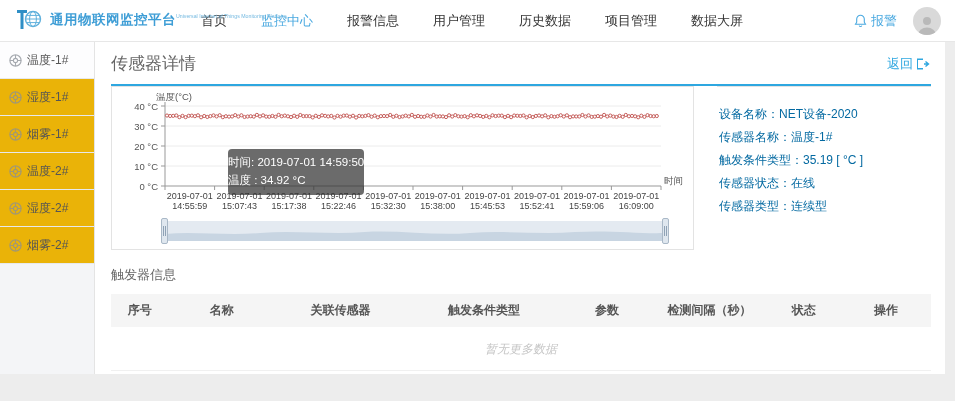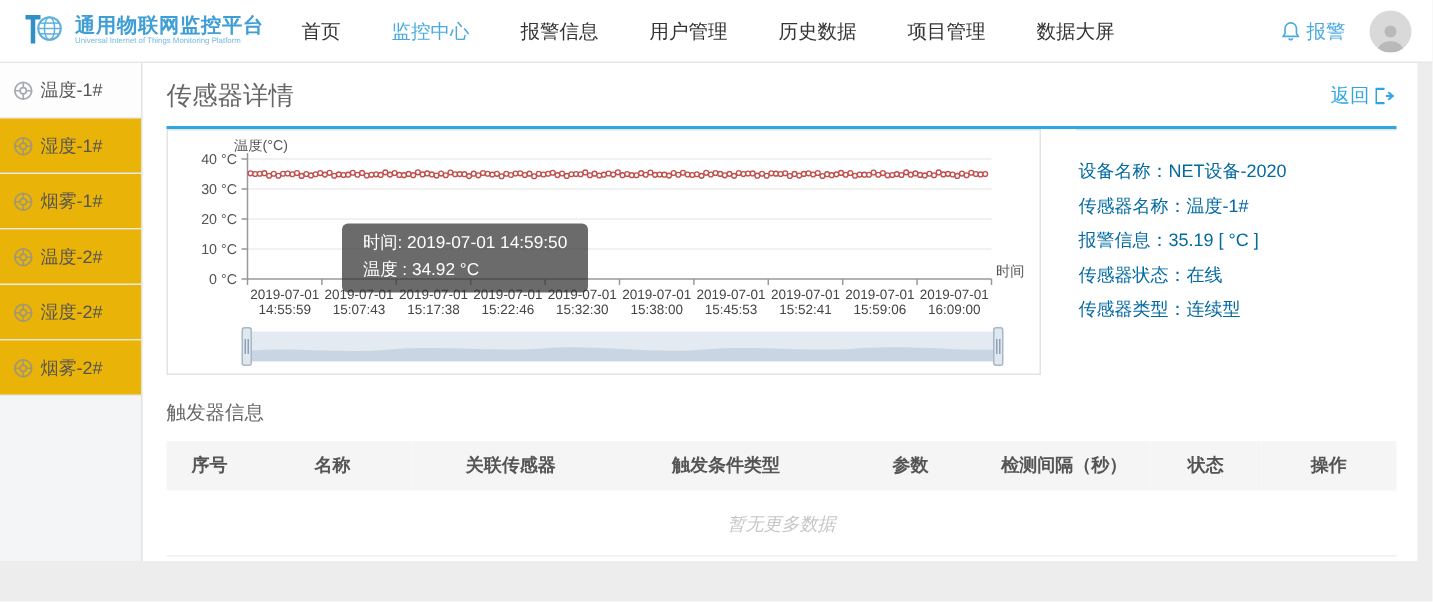--- a/index.html
+++ b/index.html
@@ -8,21 +8,21 @@
     font-family:"Liberation Sans","DejaVu Sans",sans-serif;
     background:#ededed; color:#333; font-size:13px; overflow:hidden;
   }
   
   .header {
     height:42px; background:#fff; border-bottom:1px solid #e7e7e7;
     display:flex; align-items:center; padding:0 14px;
   }
   .logo { display:flex; align-items:center; gap:6px; width:165px; }
   .logo-mark { width:30px; height:30px; flex:0 0 auto; }
-  .logo-text { display:flex; flex-direction:column; line-height:1.1; }
+  .logo-text { display:flex; flex-direction:row; line-height:1.1; }
   .logo-title { color:#3f9ed6; font-size:13.5px; font-weight:bold; letter-spacing:.5px; white-space:nowrap; }
   .logo-sub { color:#74b9e0; font-size:5.5px; transform:scale(.95); transform-origin:left; white-space:nowrap; }
   .nav { display:flex; align-items:flex-end; gap:34px; margin-left:22px; }
   .nav-item { color:#333; font-size:13px; cursor:pointer; white-space:nowrap; }
   .nav-item.active { color:#4aa9e0; }
   .header-right { margin-left:auto; display:flex; align-items:center; gap:16px; }
   .alarm { color:#4aa9e0; display:flex; align-items:center; gap:4px; cursor:pointer; font-size:13px; }
   .avatar { width:28px; height:28px; border-radius:50%; background:#d9d9d9; overflow:hidden; display:flex; align-items:flex-end; justify-content:center; cursor:pointer; }
   
   .layout { display:flex; width:945px; background:#fff; min-height:332px; }
@@ -47,21 +47,21 @@
   }
   .info-title { color:#666; font-size:13px; position:absolute; left:604px; }
   
   .chart-row { display:flex; }
   .chart-box {
     width:583px; flex:0 0 583px; border:1px solid #e3e3e3; background:#fff;
     padding:6px 4px 8px 6px; position:relative;
   }
   .tooltip {
     position:absolute; left:116px; top:62px; background:rgba(50,50,50,.72);
-    color:#fff; font-size:11.5px; border-radius:4px; padding:5px 14px; line-height:1.55; white-space:nowrap; z-index:5;
+    color:#fff; font-size:11.5px; border-radius:4px; padding:5px 0; line-height:1.55; white-space:nowrap; z-index:5;
   }
   .brush { position:relative; margin:3px 0 0 47px; width:500px; height:20px; background:#e4eaf1; }
   .brush-handle {
     position:absolute; top:-3px; width:7px; height:26px; background:#dfe7ef;
     border:1px solid #a9b8c7; border-radius:2px; cursor:ew-resize;
   }
   .brush-handle span { display:block; width:3px; height:10px; margin:7px auto 0; border-left:1px solid #8fa2b5; border-right:1px solid #8fa2b5; }
   .bh-left { left:-4px; } .bh-right { right:-4px; }
   
   .sensor-info { margin-left:23px; flex:1; border-top:1px solid #e3e3e3; padding:16px 0 0 2px; }
@@ -410,21 +410,21 @@
       <div class="sensor-info" id="info-rows">
           <div class="info-row">
             <span class="lab">设备名称： </span>
             <span class="val">NET设备-2020</span>
           </div>
           <div class="info-row">
             <span class="lab">传感器名称： </span>
             <span class="val">温度-1#</span>
           </div>
           <div class="info-row">
-            <span class="lab">报警信息： </span>
+            <span class="lab">触发条件类型： </span>
             <span class="val">35.19 [ °C ]</span>
           </div>
           <div class="info-row">
             <span class="lab">传感器状态： </span>
             <span class="val">在线</span>
           </div>
           <div class="info-row">
             <span class="lab">传感器类型： </span>
             <span class="val">连续型</span>
           </div>

